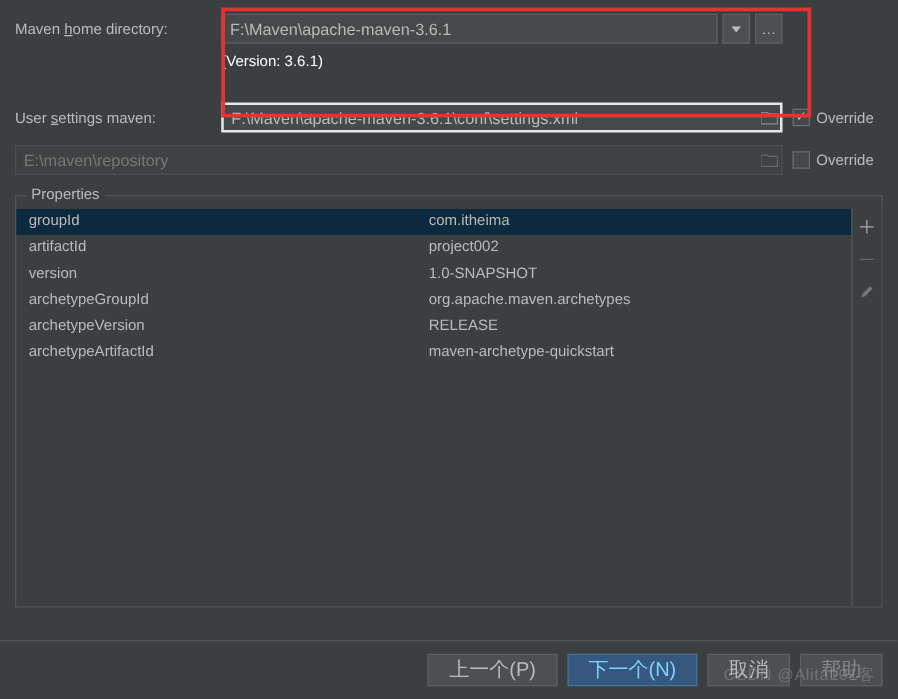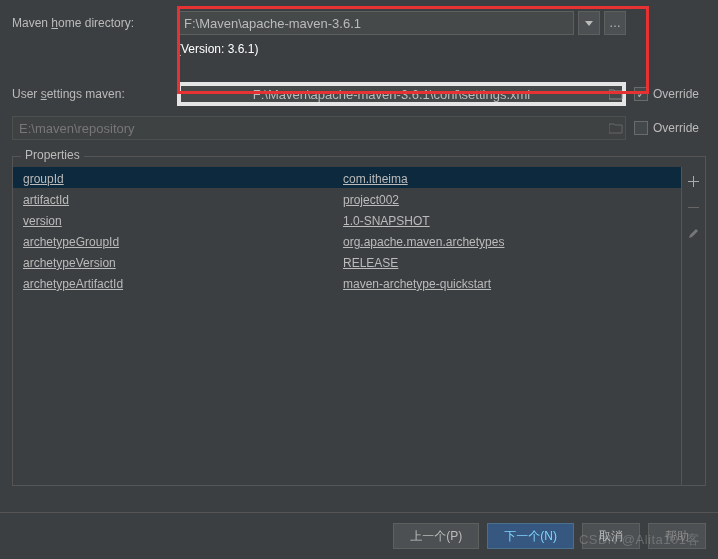--- a/index.html
+++ b/index.html
@@ -42,23 +42,22 @@
       padding: 4px 6px;
       height: 24px;
       font-size: 13px;
     }
     .text-input.disabled {
       color: #777;
       background: #3f4243;
       border-color: #4e5050;
     }
     .text-input.selected {
-      border: 4px solid #e5e5e5;
+      border: 2px solid #e5e5e5;
       background: #45494a;
-      text-align: center;
     }
     .dropdown-btn, .browse-btn {
       width: 22px;
       height: 24px;
       background: #4c5052;
       border: 1px solid #5e6060;
       color: #bbbbbb;
       display: flex;
       align-items: center;
       justify-content: center;
@@ -132,22 +131,21 @@
       height: 100%;
     }
     .props-body {
       flex: 1;
       overflow: hidden;
     }
     .prop-row {
       display: flex;
       padding: 2px 10px;
       height: 21px;
-      align-items: flex-end;
-      text-decoration: underline;
+      align-items: flex-start;
     }
     .prop-row.selected {
       background: #0d293e;
     }
     .prop-key {
       width: 320px;
       color: #bbbbbb;
     }
     .prop-val {
       color: #bbbbbb;
@@ -183,21 +181,21 @@
       justify-content: flex-end;
       gap: 8px;
       background: #3c3f41;
     }
     .btn {
       height: 26px;
       padding: 0 16px;
       background: #4c5052;
       border: 1px solid #5e6060;
       color: #bbbbbb;
-      font-size: 12px;
+      font-size: 16px;
       cursor: pointer;
       display: flex;
       align-items: center;
     }
     .btn.primary {
       background: #365880;
       border-color: #4a708b;
       color: #7dd3fc;
     }
     .btn.faded { color: #888; }

